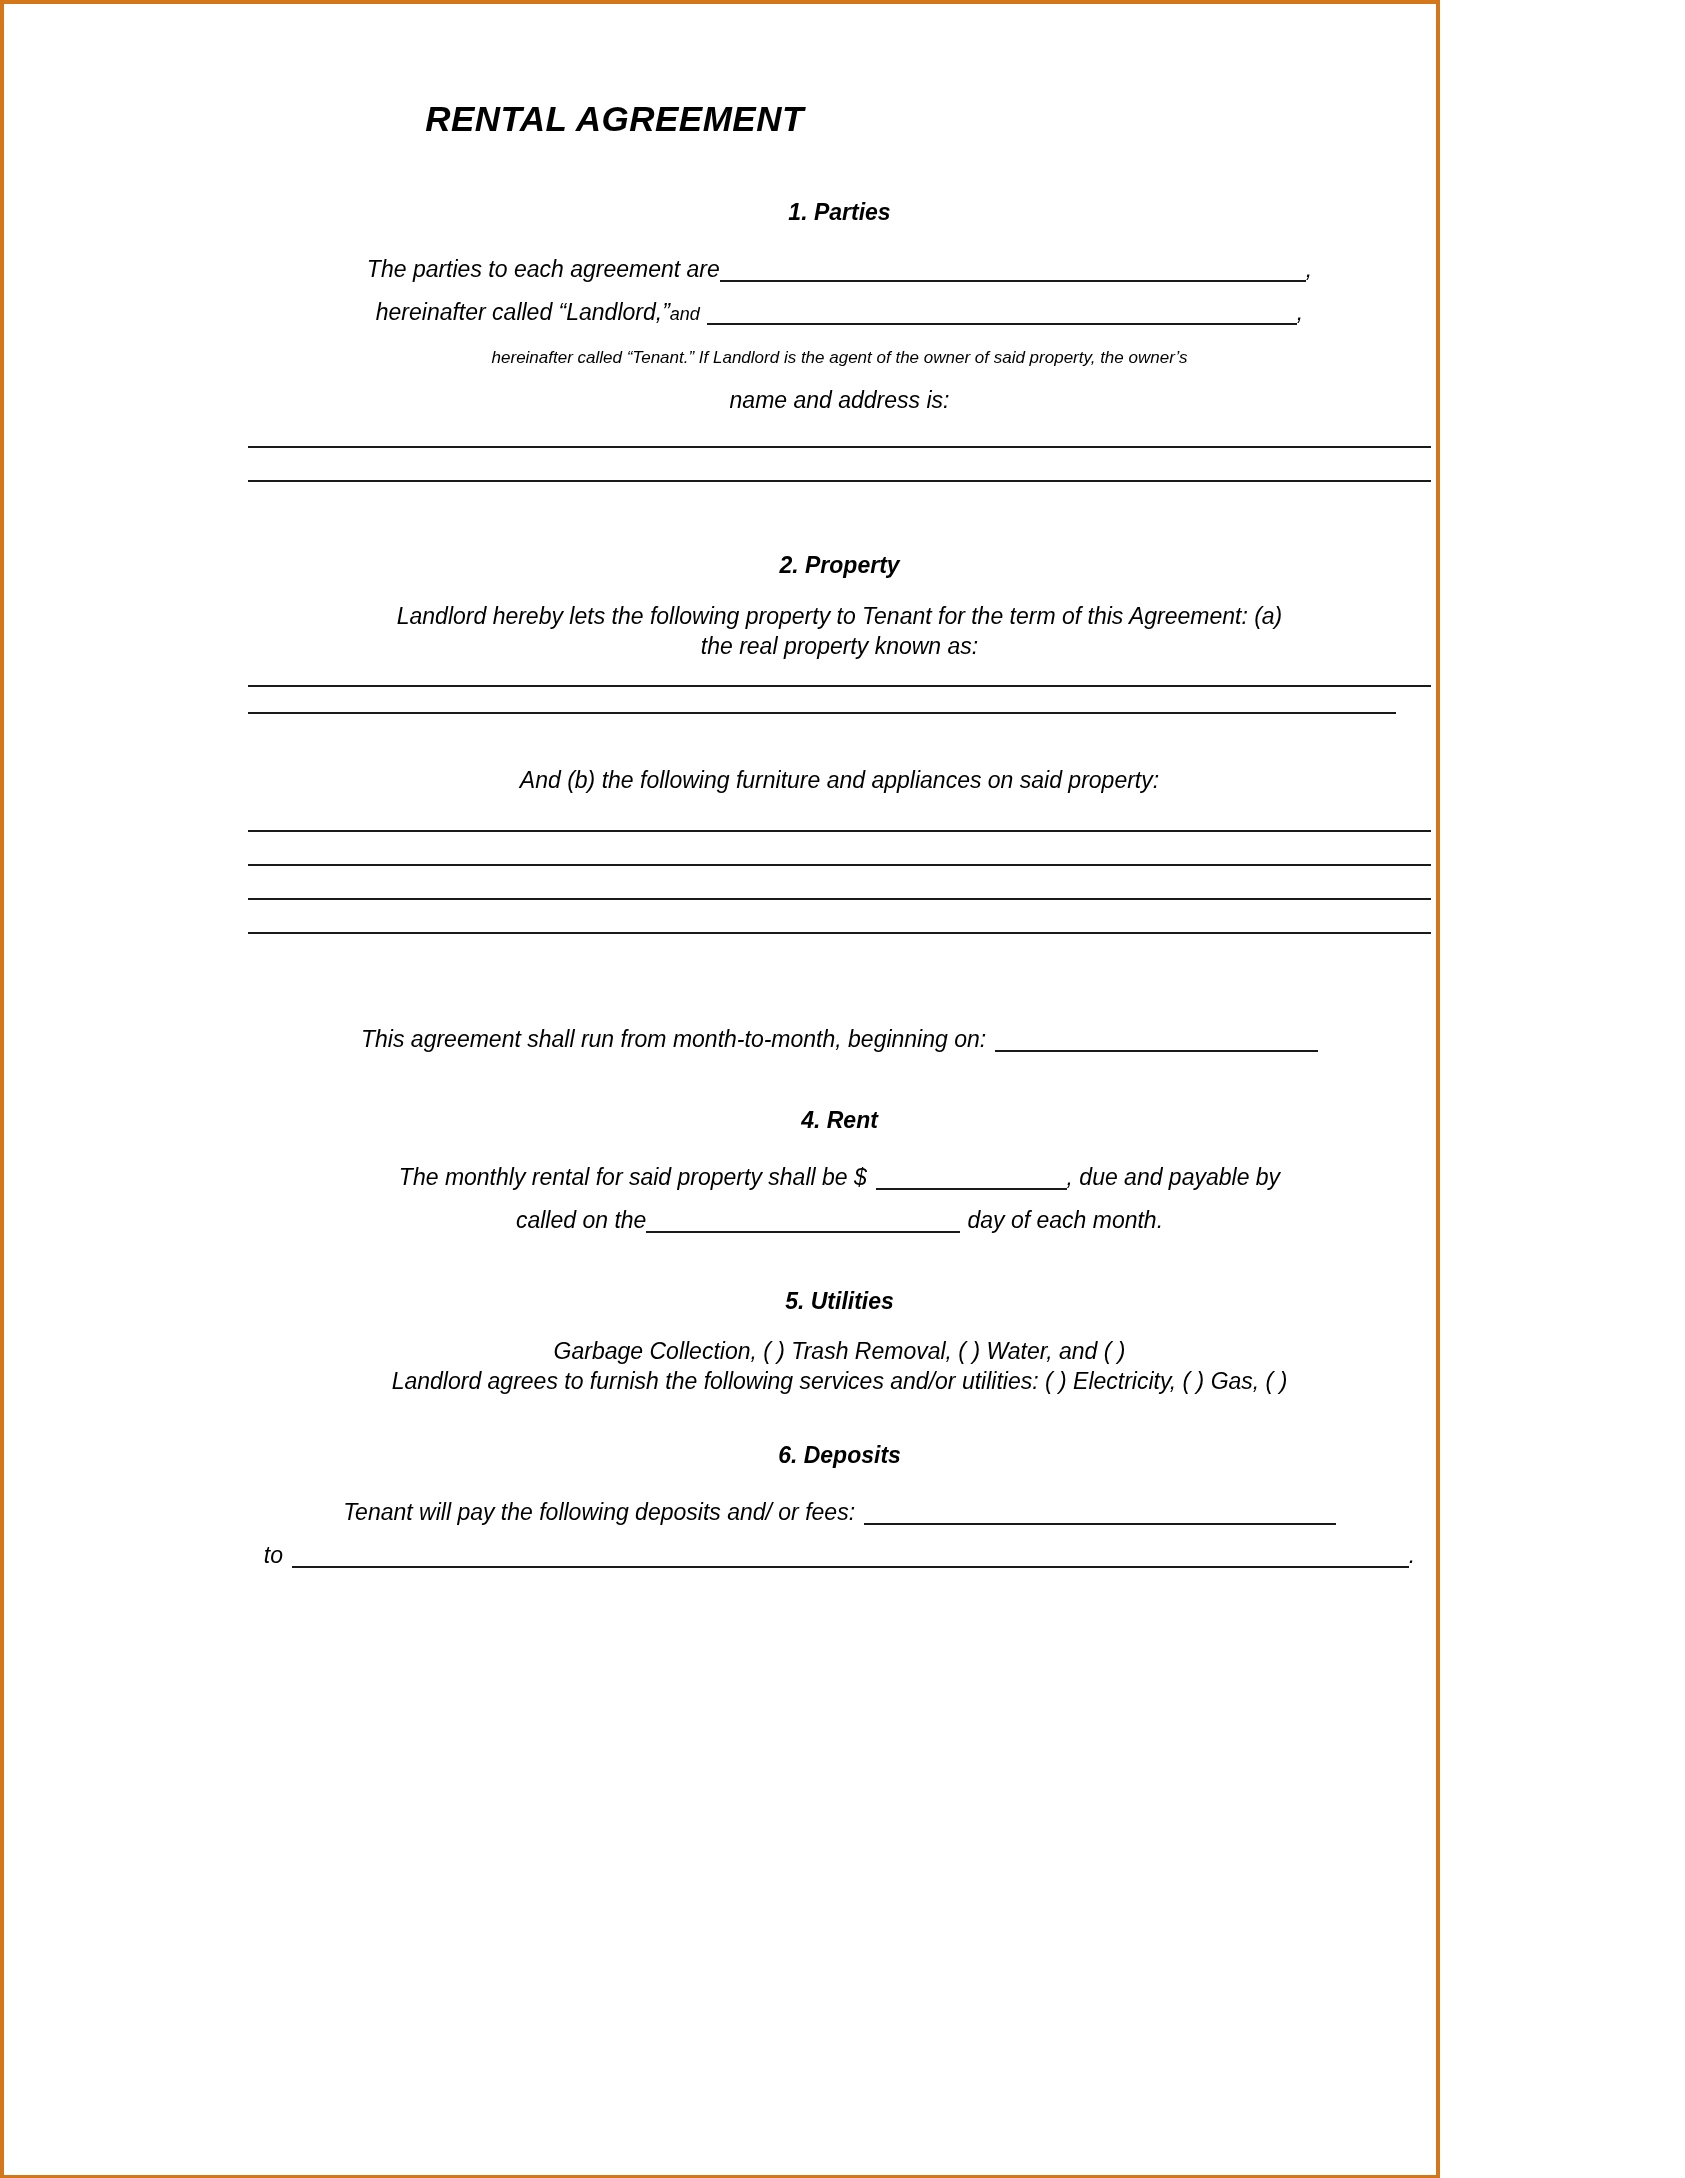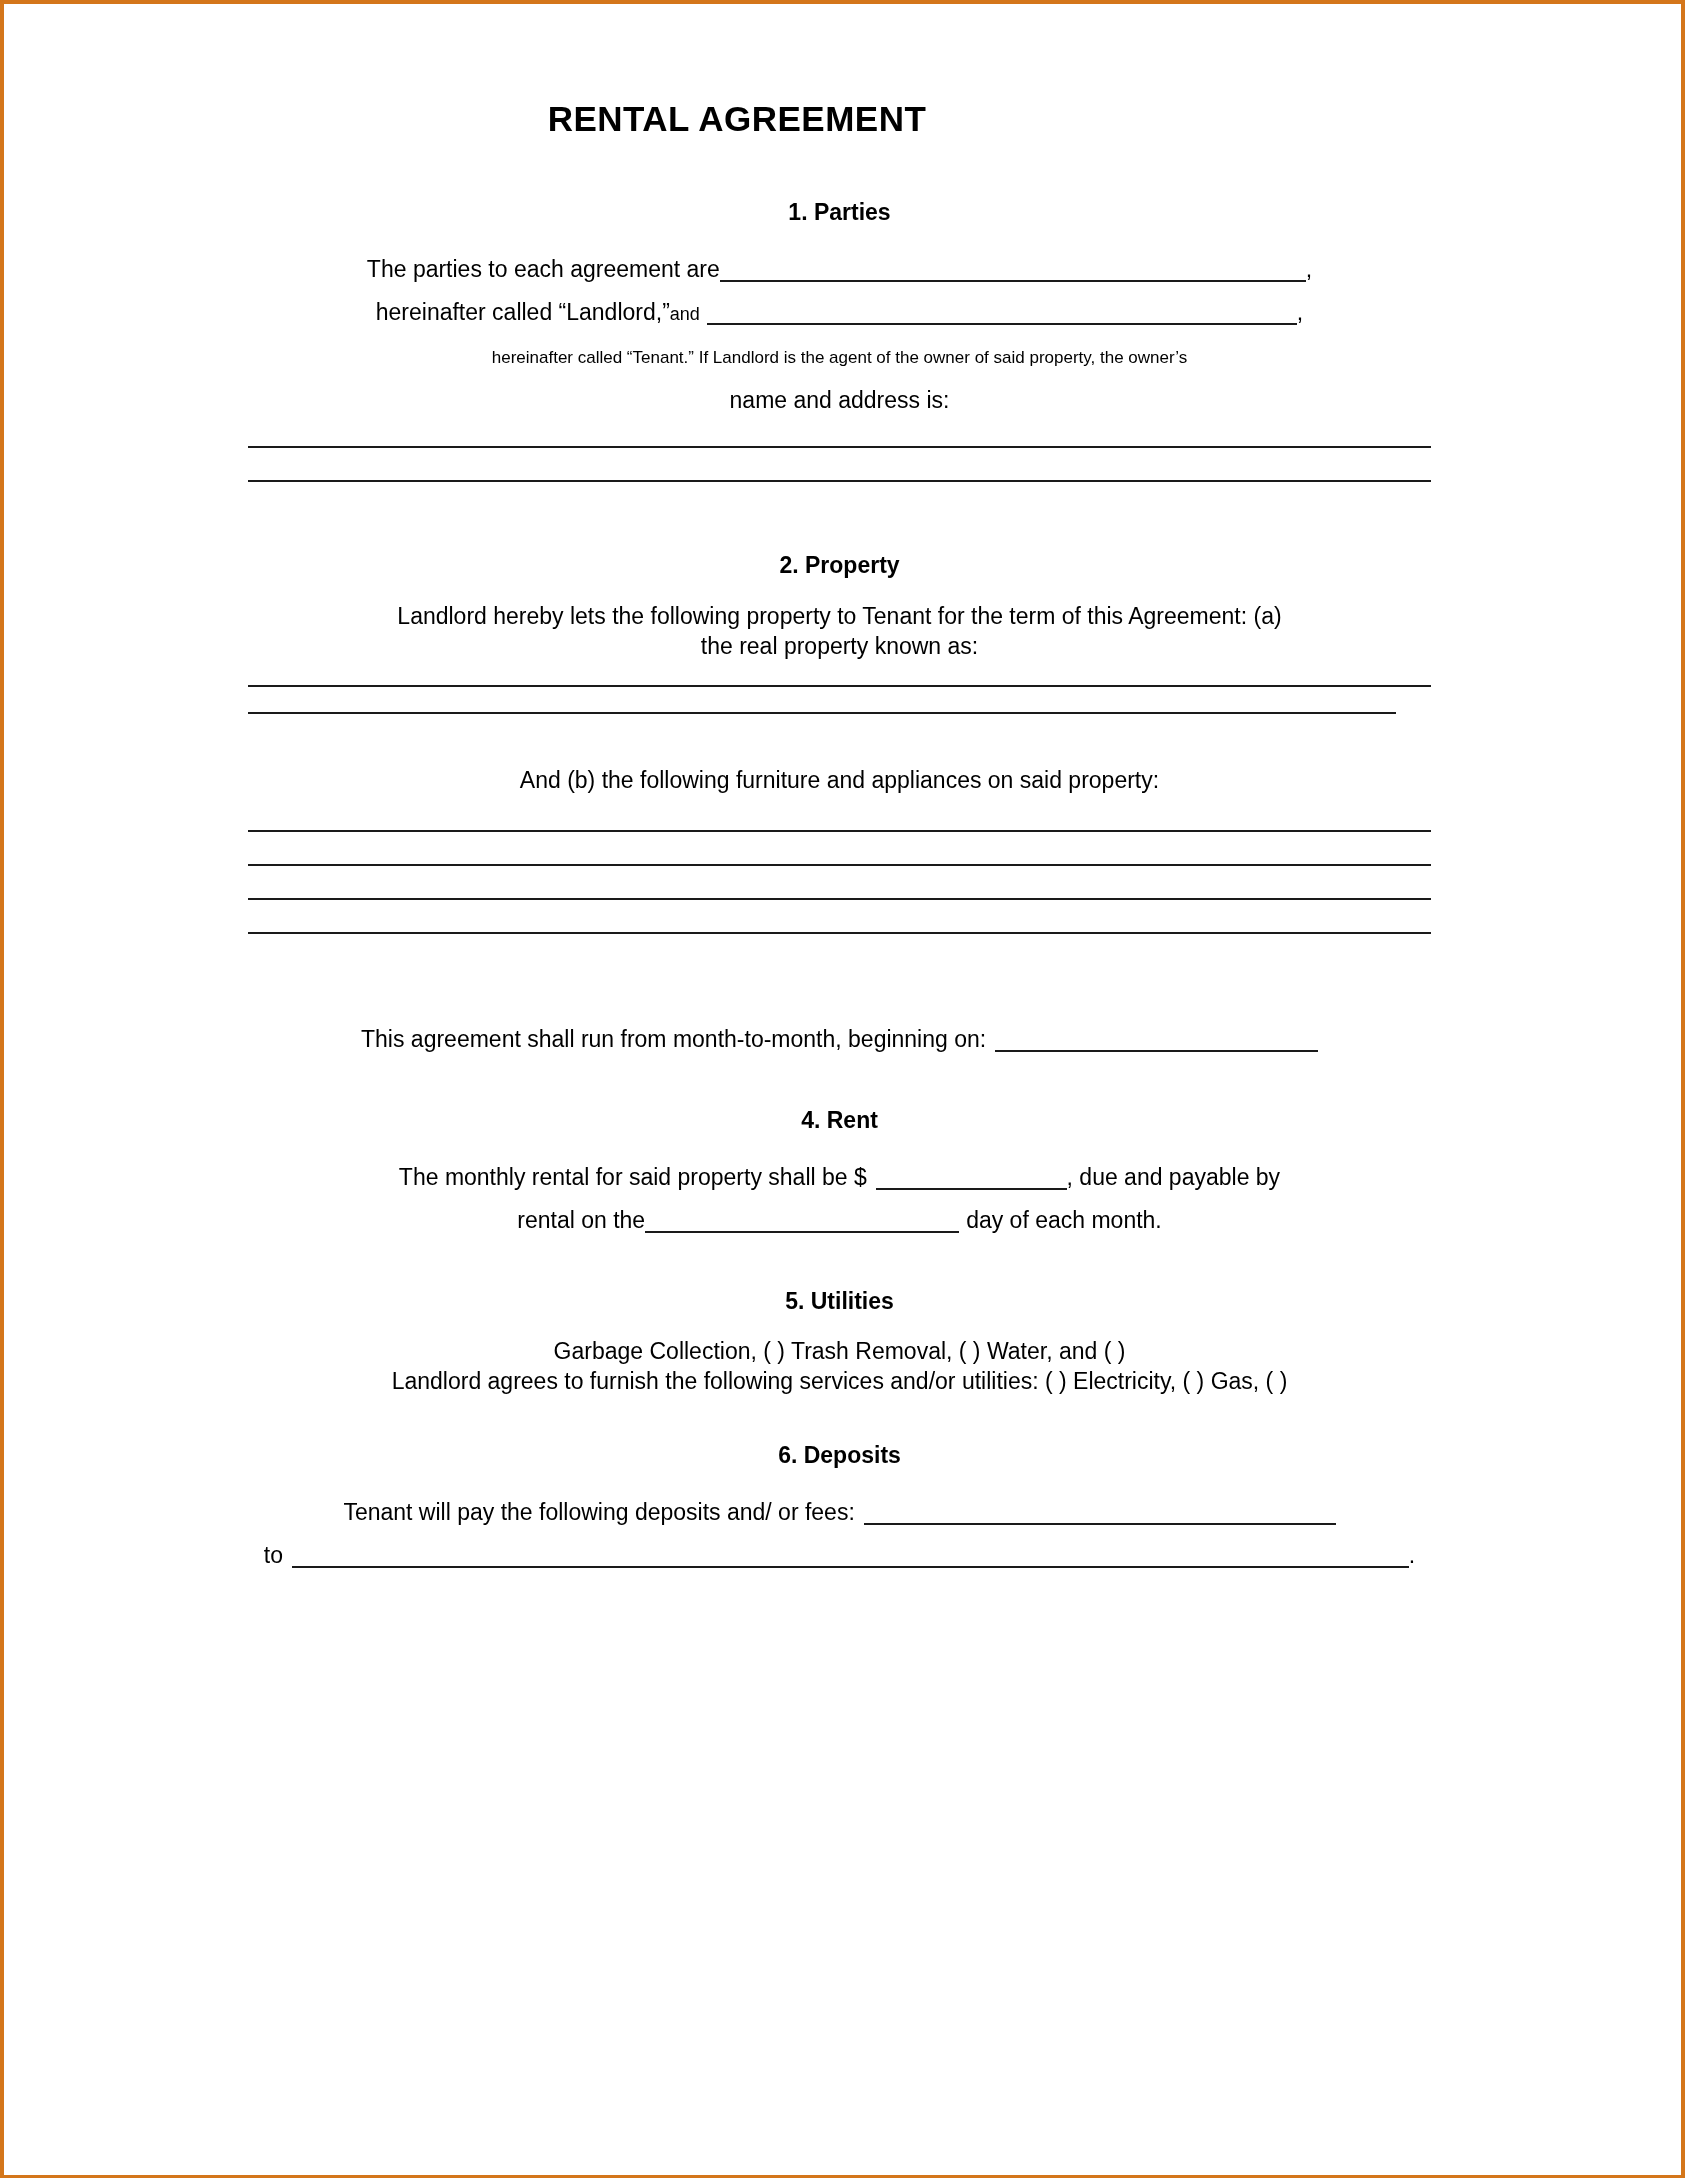--- a/index.html
+++ b/index.html
@@ -10,25 +10,26 @@
   body {
     width: 1685px;
     height: 2179px;
     font-family: "Liberation Sans", sans-serif;
     overflow: hidden;
   }
 
   
   .page-frame {
     box-sizing: border-box;
-    width: 1685px;
+    width: 1440px;
     height: 2179px;
     border: 4.4px solid #d4761a;
     background: #ffffff;
     position: relative;
+    font-style: italic;
   }
 
   .page-inner {
     box-sizing: border-box;
     width: 100%;
     height: 100%;
     padding: 0;
     position: relative;
   }
 
@@ -172,21 +173,21 @@
 
       <div class="sec">
         <div class="sec-heading">4. Rent</div>
         <div class="spacer-24"></div>
 
         <div class="para-loose">
           <span>The monthly rental for said property shall be $</span><span class="rule" style="width:191px;margin-left:8.8px;"></span><span>, due and payable by</span>
         </div>
 
         <div class="para-loose">
-          <span>rental on the</span><span class="rule" style="width:314px;"></span><span style="margin-left:7px;">day of each month.</span>
+          <span>called on the</span><span class="rule" style="width:314px;"></span><span style="margin-left:7px;">day of each month.</span>
         </div>
       </div>
 
       <div class="spacer-52"></div>
 
       <div class="sec">
         <div class="sec-heading">5. Utilities</div>
         <div class="spacer-24"></div>
         <div class="para-tight">Garbage Collection, ( ) Trash Removal, ( ) Water, and ( )</div>
         <div class="para-tight">Landlord agrees to furnish the following services and/or utilities: ( ) Electricity, ( ) Gas, ( )</div>

